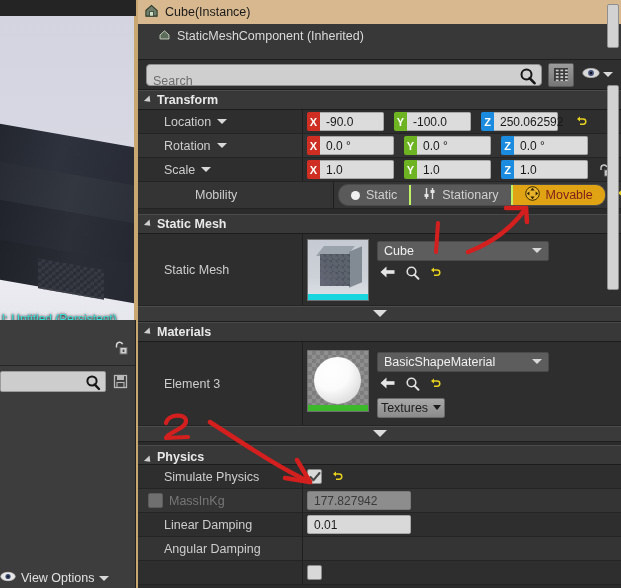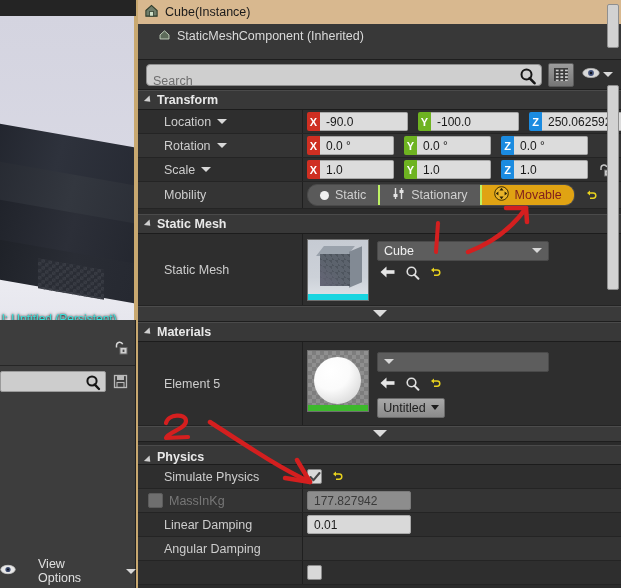--- a/index.html
+++ b/index.html
@@ -91,21 +91,21 @@
   .ol-search {
     flex: 1; height: 21px; background: #cdcdcd; border: 1px solid #9a9a9a;
     border-radius: 2px; display: flex; align-items: center;
     padding: 0 4px; position: relative;
   }
   .ol-search .mag { position: absolute; right: 4px; top: 2px; }
   .ol-save { width: 22px; height: 22px; margin-left: 3px; display:flex; align-items:center; justify-content:center;}
   .outliner-body { position: absolute; left:0; top:74px; right:0; bottom: 28px; background:#3d3d3d; }
   .view-options {
     position: absolute; left: 0; bottom: 3px; width: 136px;
-    display: flex; align-items: center; justify-content: flex-start; gap: 22px;
+    display: flex; align-items: center; justify-content: flex-start; gap: 5px;
     font-size: 12.5px; color: #e0e0e0;
   }
 
   
   .details {
     position: absolute; left: 136px; top: 0; width: 485px; height: 588px;
     background: #2b2b2b;
     border-left: 2px solid #c8a870;
   }
 
@@ -192,21 +192,21 @@
   }
   .axis.x { background: #cf2f22; }
   .axis.y { background: #6eb321; }
   .axis.z { background: #1b8be0; }
   .field {
     height: 19px; background: #dcdcdc; border: 1px solid #a8a8a8; border-left: none;
     border-radius: 0 2px 2px 0;
     display: flex; align-items: center; padding: 0 3px 0 6px;
     color: #181818; font-size: 12px; position: relative;
   }
-  .f-loc { width: 88px; text-align: center; }
+  .f-loc { width: 64px; text-align: center; }
   .f-rot { width: 74px; }
   .f-scale { width: 74px; }
   .vec-gap { width: 4px; }
   .revert {
     width: 13px; height: 13px; margin-left: 5px;
   }
 
   
   .mobility {
     display: flex; align-items: center; height: 22px;
@@ -499,21 +499,21 @@
         <span class="revert" style="margin-left:6px;">
           <svg width="15" height="15" viewBox="0 0 15 15">
             <path d="M4 7 V4.8 a3 3 0 0 1 5.8 -.9" fill="none" stroke="#c9c9c9" stroke-width="1.4"></path>
             <rect x="7.4" y="7" width="6.6" height="6" fill="#c9c9c9" stroke="#6a6a6a" stroke-width=".9"></rect>
             <rect x="9.8" y="9" width="1.7" height="2.2" fill="#4a4a4a"></rect>
           </svg>
         </span>
       </div>
     </div>
 
-    <div class="prow alt" style="min-height:26px;">
+    <div class="prow alt" style="min-height:26px;padding-left:31px;">
       <div class="pname">
         <span>Mobility</span>
       </div>
       <div class="pval">
         <div class="mobility">
           <div class="mob-seg">
             <span class="dot-static"></span>
             <span>Static</span>
           </div>
           <div class="mob-seg">
@@ -596,29 +596,30 @@
         </svg>
       </span>
     </div>
 
     <div class="cat-head">
       <span class="tri"></span>
       <span>Materials</span>
     </div>
     <div class="prow base" style="min-height:84px;">
       <div class="pname">
-        <span>Element 5</span>
+        <span>Element 3</span>
       </div>
       <div class="pval asset-row">
         <div class="thumb thumb-mat">
           <span class="sphere"></span>
           <span class="thumb-bar bar-green"></span>
         </div>
         <div class="asset-ctl">
           <div class="combo">
+            <span>BasicShapeMaterial</span>
             <span class="chev-down"></span>
           </div>
           <div class="asset-btns">
             <span>
               <svg width="17" height="14" viewBox="0 0 17 14">
                 <path d="M7.5 1.5 L1.5 7 L7.5 12.5 z" fill="#e6e6e6"></path>
                 <rect x="6.5" y="5.2" width="9" height="3.6" fill="#e6e6e6"></rect>
               </svg>
             </span>
             <span>
@@ -628,21 +629,21 @@
               </svg>
             </span>
             <span>
               <svg width="13" height="13" viewBox="0 0 13 13">
                 <path d="M3 4 h5.2 a2.6 2.6 0 0 1 0 5.2 H5" fill="none" stroke="#e8d21e" stroke-width="1.5"></path>
                 <path d="M5 1.5 L2 4 L5 6.4 z" fill="#e8d21e"></path>
               </svg>
             </span>
           </div>
           <div class="textures-btn">
-            <span>Untitled</span>
+            <span>Textures</span>
             <span class="chev-dark"></span>
           </div>
         </div>
       </div>
     </div>
     <div class="expander">
       <span>
         <svg width="20" height="9" viewBox="0 0 20 9">
           <path d="M3 1 H17 L10 8 z" fill="#dcdcdc"></path>
         </svg>

